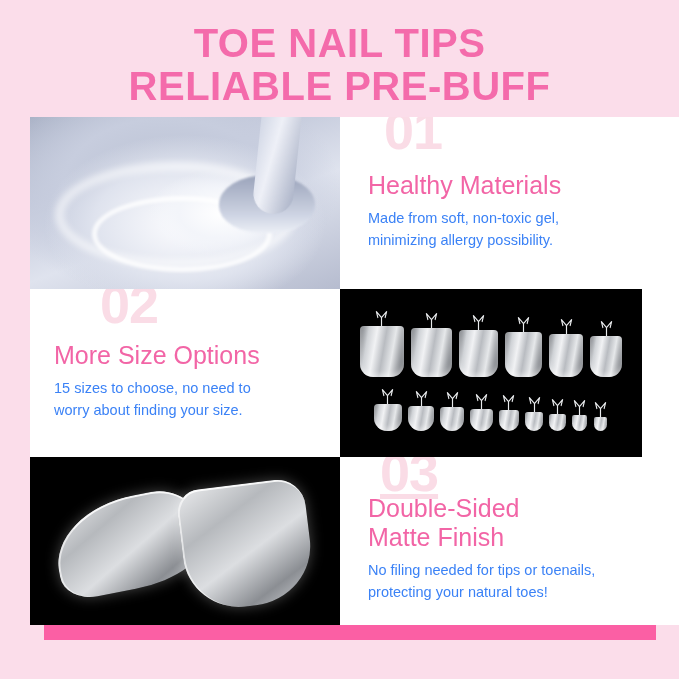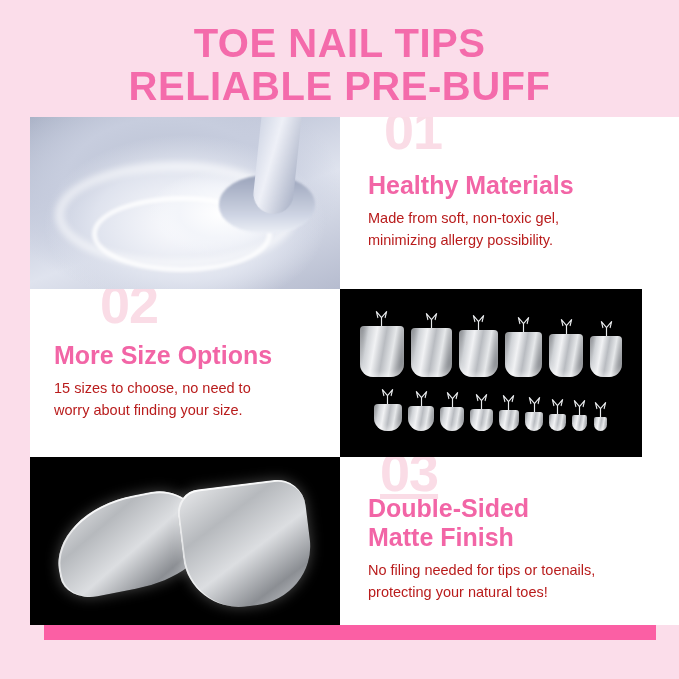--- a/index.html
+++ b/index.html
@@ -85,32 +85,32 @@
     line-height: 1;
     letter-spacing: -1px;
     pointer-events: none;
   }
   .num-01 { left: 44px;  top: -14px; }
   .num-02 { left: 70px;  top: -12px; }
   .num-03 { left: 40px;  top: -12px; text-decoration: underline; }
 
   .feat-title {
     font-family: "Liberation Sans", sans-serif;
-    font-weight: bold;
+    font-weight: normal;
     font-size: 25px;
     line-height: 1.14;
     color: #F265A6;
     margin-bottom: 9px;
     margin-top: 16px;
   }
   .feat-desc {
     font-family: "Liberation Sans", sans-serif;
     font-size: 14.5px;
     line-height: 1.5;
-    color: #b91c1c;
+    color: #3b82f6;
   }
   .feat-desc span { display: block; }
 
   
   .photo { position: relative; }
 
   
   .photo-gel {
     background:
       radial-gradient(ellipse 120px 70px at 62% 56%, #ffffff 0%, #f3f5fa 36%, rgba(243,245,250,0) 62%),

